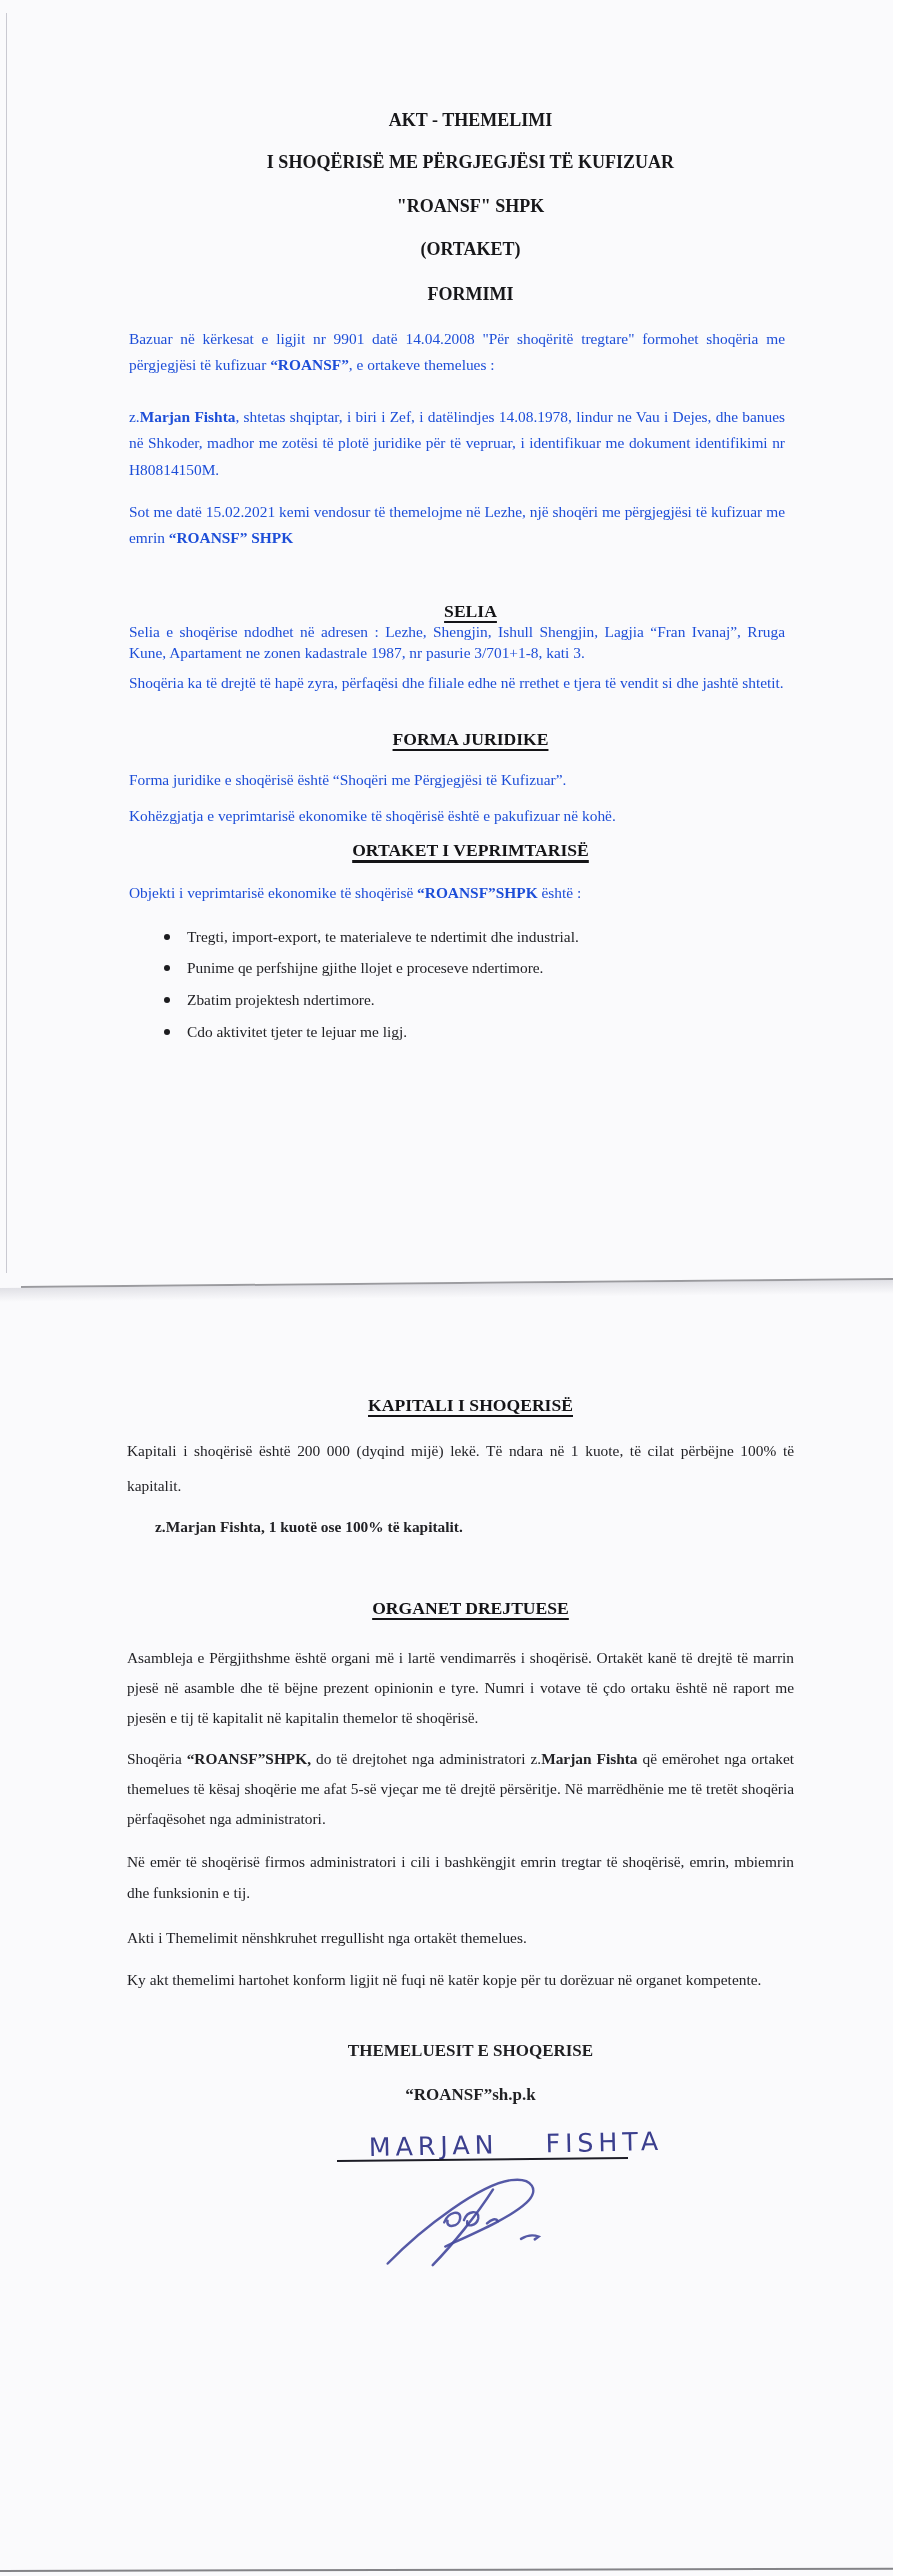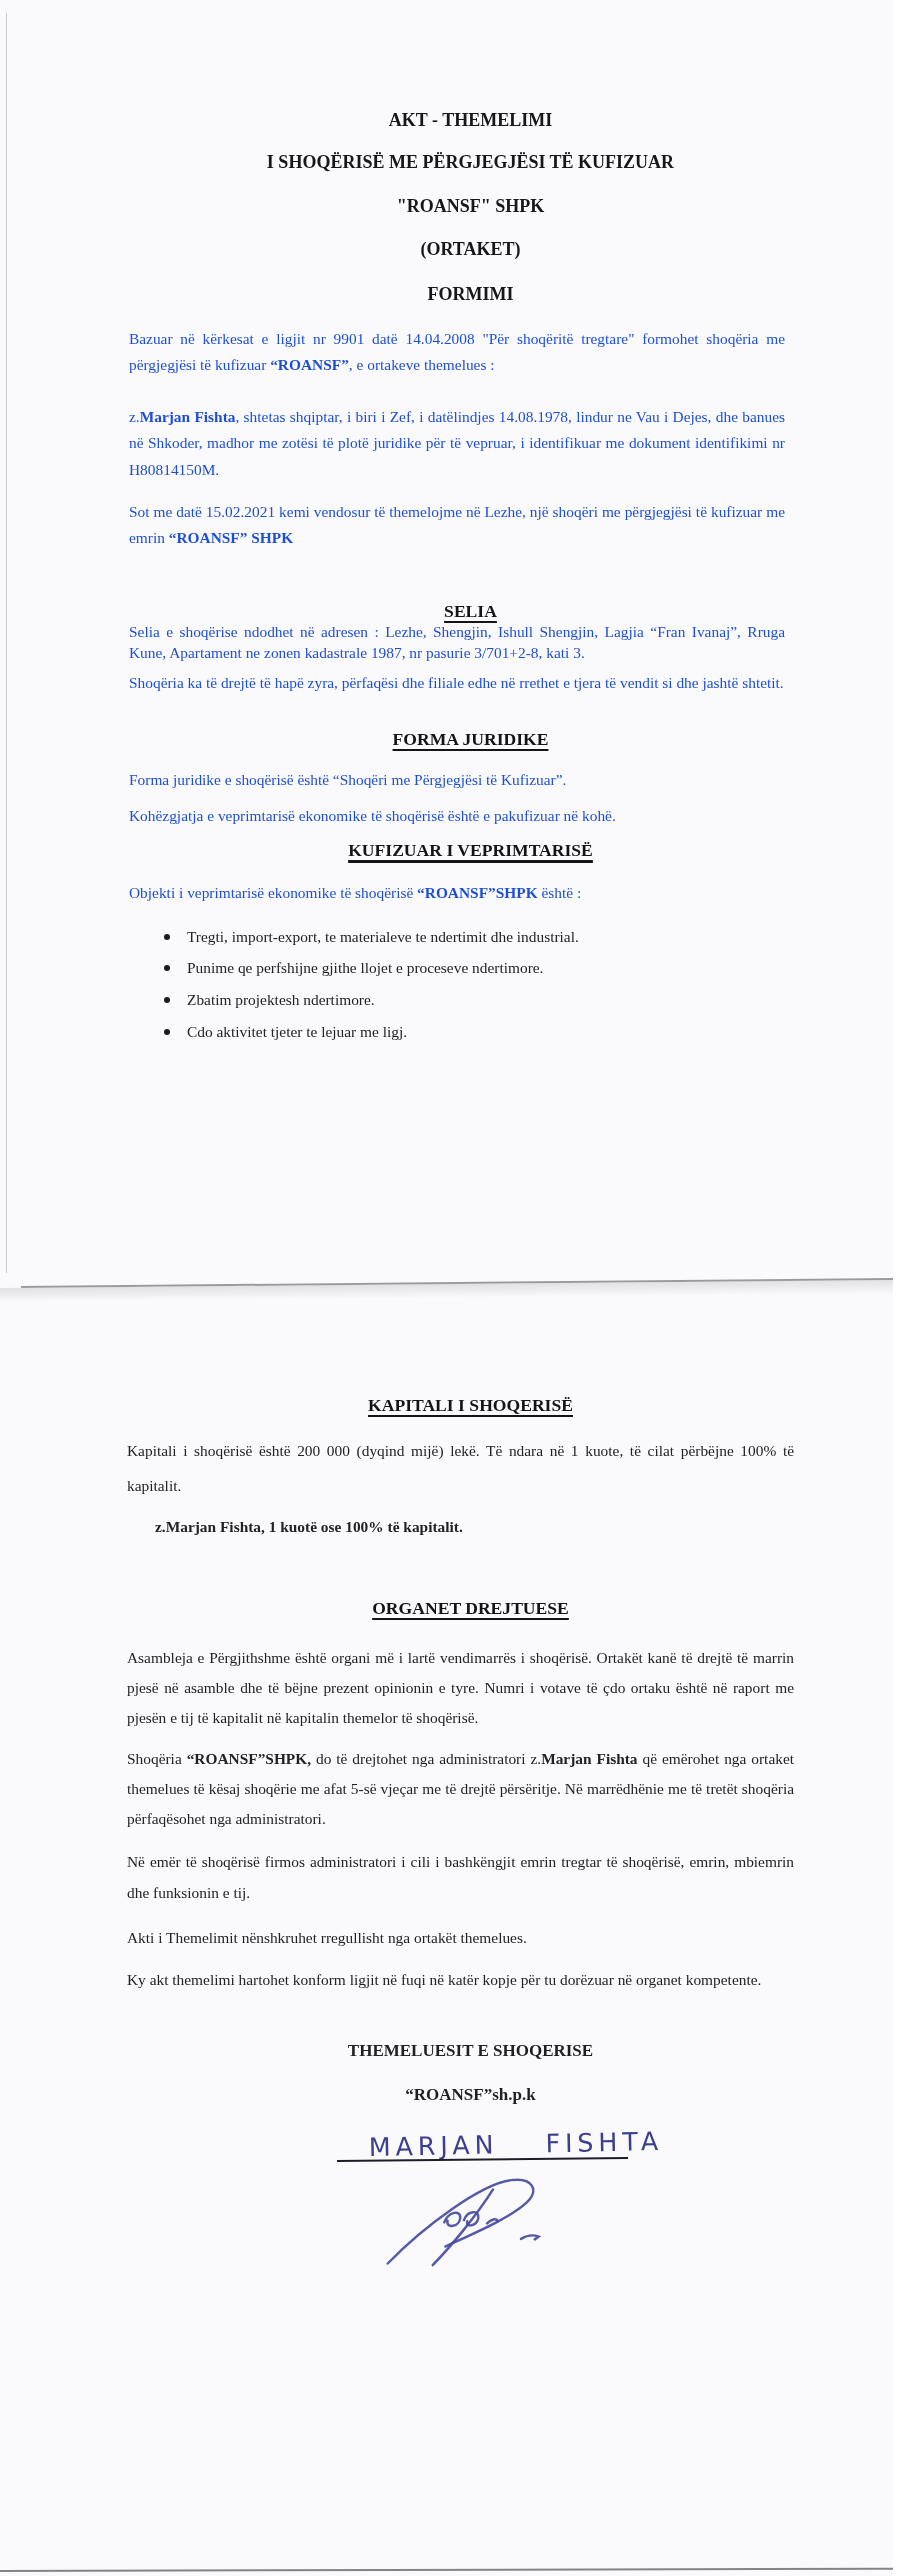--- a/index.html
+++ b/index.html
@@ -84,34 +84,34 @@
   <div class="abs para" style="top:326px;"><span>Bazuar në kërkesat e ligjit nr 9901 datë 14.04.2008 "Për shoqëritë tregtare" formohet shoqëria me përgjegjësi të kufizuar </span><span class="b">“ROANSF”</span><span>, e ortakeve themelues :</span></div>
 
   <div class="abs para" style="top:404px;"><span>z.</span><span class="b">Marjan Fishta</span><span>, shtetas shqiptar, i biri i Zef, i datëlindjes 14.08.1978, lindur ne Vau i Dejes, dhe banues në Shkoder, madhor me zotësi të plotë juridike për të vepruar, i identifikuar me dokument identifikimi nr H80814150M.</span></div>
 
   <div class="abs para" style="top:499px;"><span>Sot me datë 15.02.2021 kemi vendosur të themelojme në Lezhe, një shoqëri me përgjegjësi të kufizuar me emrin </span><span class="b">“ROANSF” SHPK</span></div>
 
   <div class="abs centerband" style="top:600px;">
     <span class="heading u3">SELIA</span>
   </div>
 
-  <div class="abs para single" style="top:621px;">Selia e shoqërise ndodhet në adresen : Lezhe, Shengjin, Ishull Shengjin, Lagjia “Fran Ivanaj”, Rruga Kune, Apartament ne zonen kadastrale 1987, nr pasurie 3/701+2-8, kati 3.</div>
+  <div class="abs para single" style="top:621px;">Selia e shoqërise ndodhet në adresen : Lezhe, Shengjin, Ishull Shengjin, Lagjia “Fran Ivanaj”, Rruga Kune, Apartament ne zonen kadastrale 1987, nr pasurie 3/701+1-8, kati 3.</div>
 
   <div class="abs para single" style="top:672px;">Shoqëria ka të drejtë të hapë zyra, përfaqësi dhe filiale edhe në rrethet e tjera të vendit si dhe jashtë shtetit.</div>
 
   <div class="abs centerband" style="top:728px;">
     <span class="heading u3">FORMA JURIDIKE</span>
   </div>
 
   <div class="abs para single" style="top:769px;">Forma juridike e shoqërisë është  “Shoqëri me Përgjegjësi të Kufizuar”.</div>
 
   <div class="abs para single" style="top:805px;">Kohëzgjatja e veprimtarisë ekonomike të shoqërisë është e pakufizuar në kohë.</div>
 
   <div class="abs centerband" style="top:839px;">
-    <span class="heading u5">KUFIZUAR I VEPRIMTARISË</span>
+    <span class="heading u5">ORTAKET I VEPRIMTARISË</span>
   </div>
 
   <div class="abs para" style="top:880px;"><span>Objekti i veprimtarisë ekonomike të shoqërisë </span><span class="b">“ROANSF”SHPK</span><span>  është :</span></div>
 
   <div class="abs bullet-item" style="top:929px;">
     <span class="bullet-dot"></span>
     <span class="bullet-text">Tregti, import-export, te materialeve te ndertimit dhe industrial.</span>
   </div>
   <div class="abs bullet-item" style="top:992px;">
     <span class="bullet-dot"></span>

